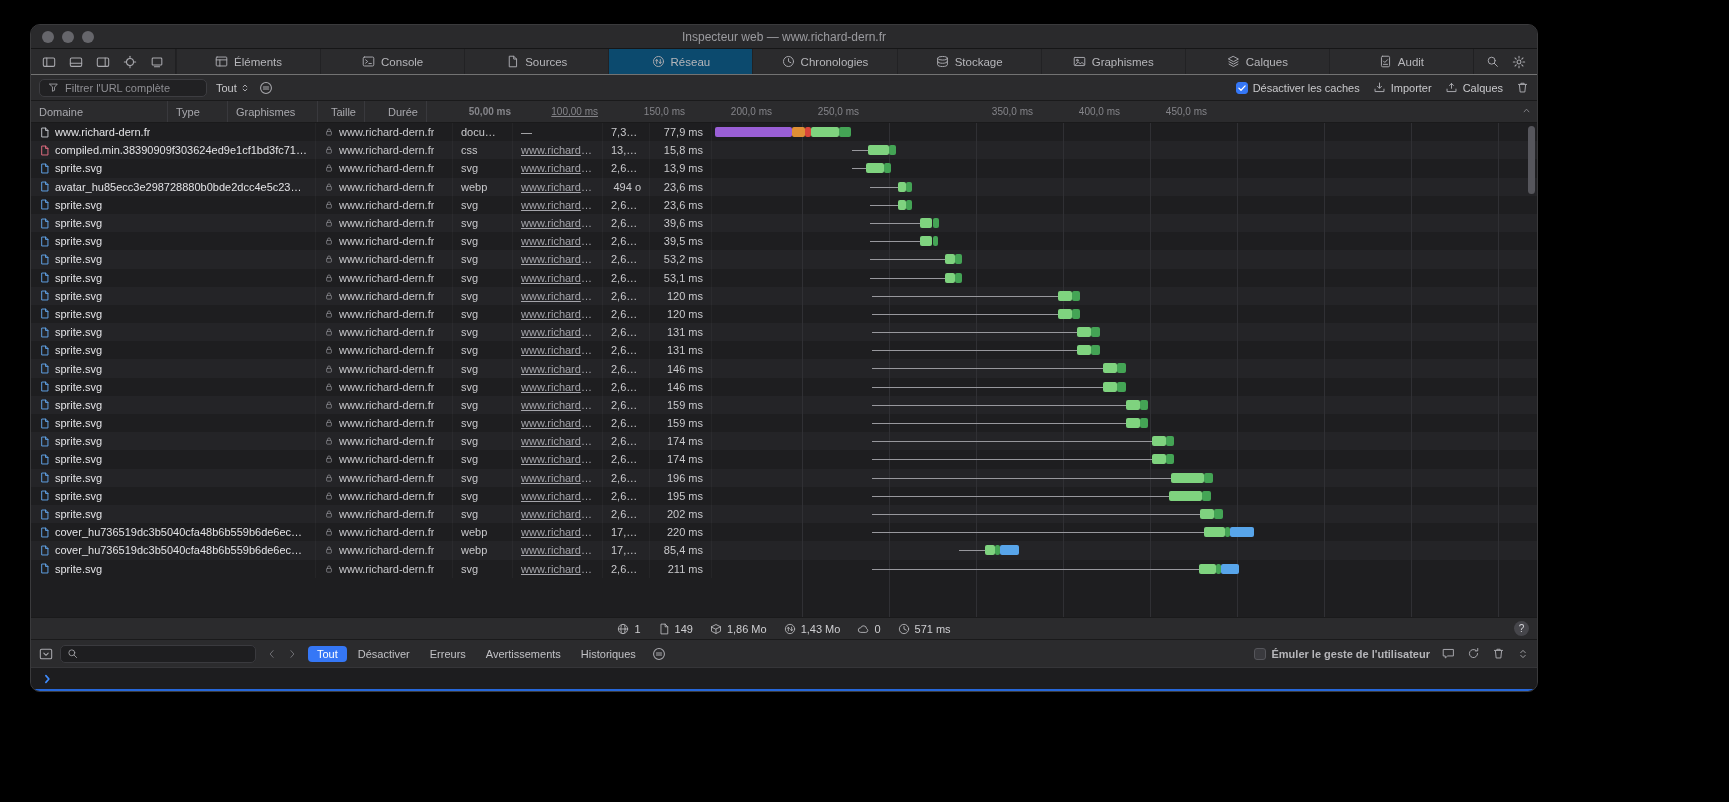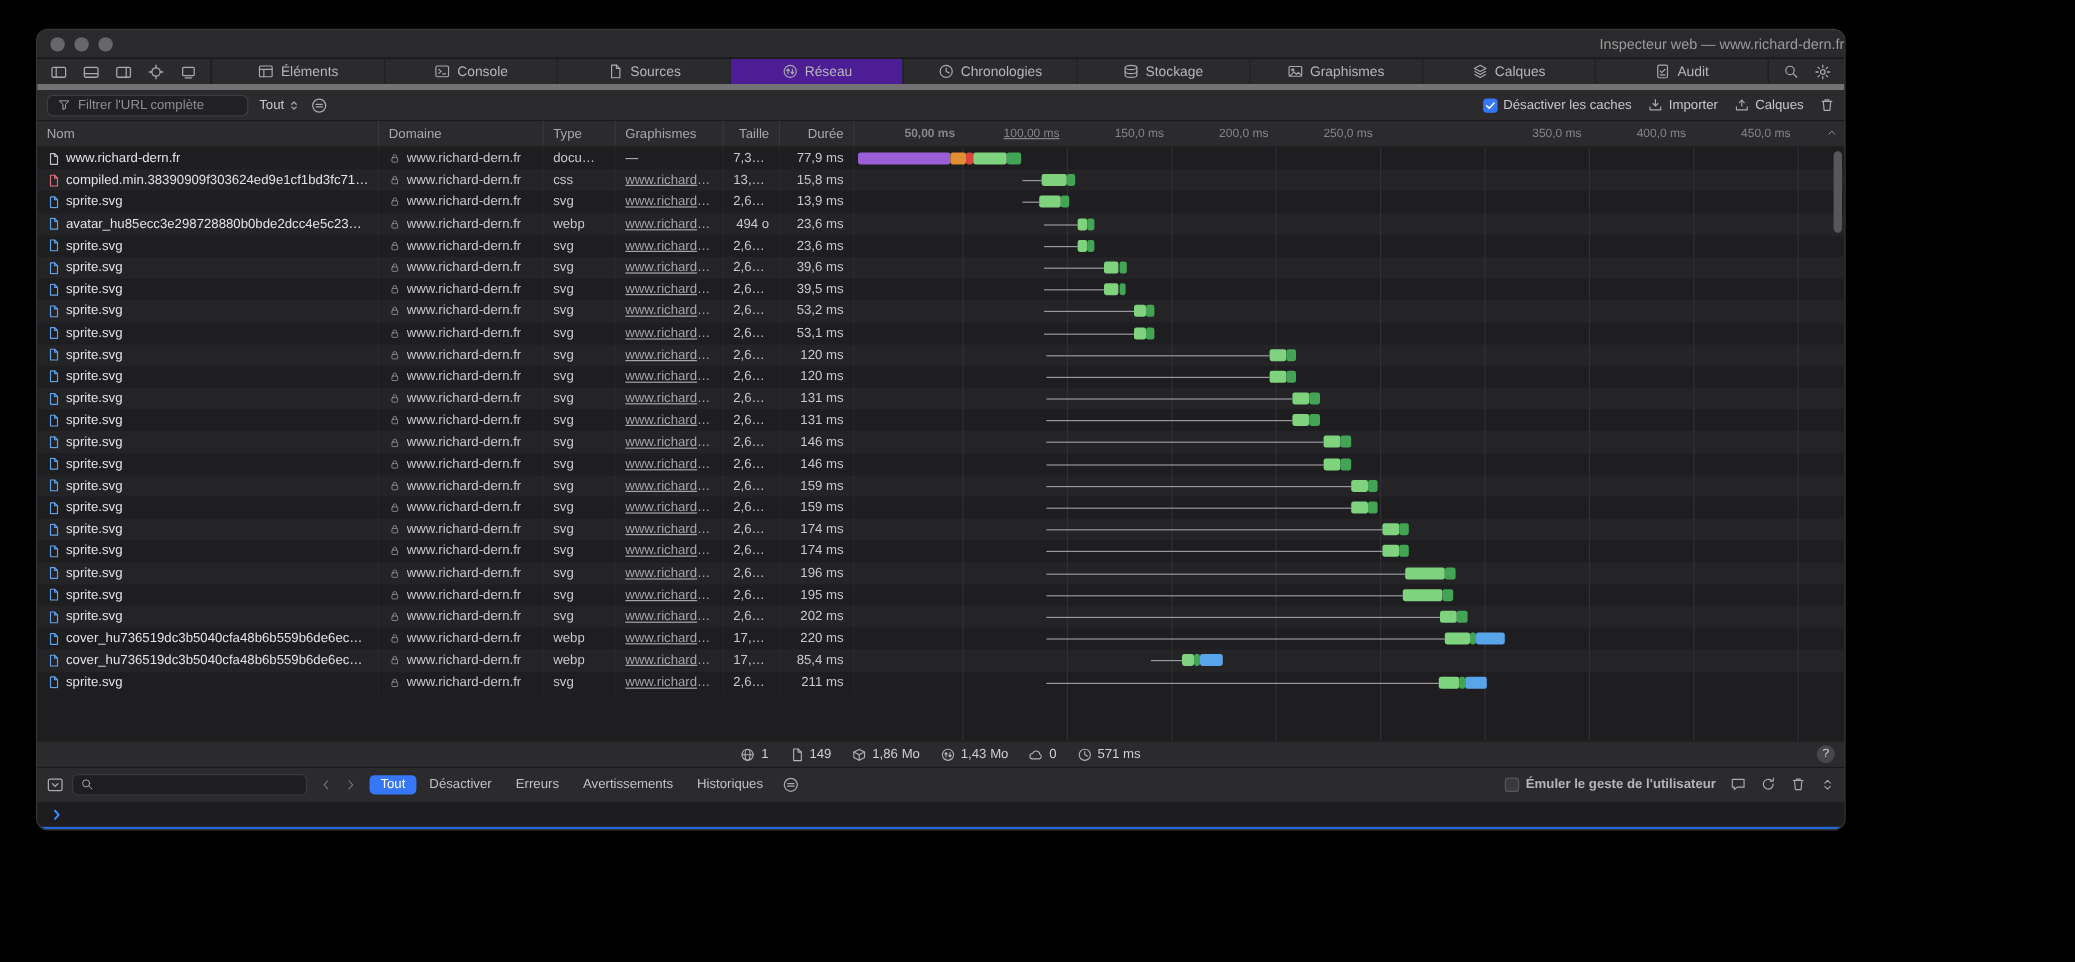--- a/index.html
+++ b/index.html
@@ -13,29 +13,29 @@
   .window {
     position:absolute; left:30px; top:24px; width:1508px; height:668px;
     background:#222224; border-radius:10px; overflow:hidden;
     border:1px solid #3a3a3c; box-shadow:0 25px 70px rgba(0,0,0,.7);
     display:flex; flex-direction:column;
   }
   
   .titlebar { flex:0 0 24px; background:#2a2a2c; border-bottom:1px solid #161617; position:relative; display:flex; align-items:center; }
   .traffic { display:flex; gap:8px; margin-left:11px; z-index:2; }
   .light { width:12px; height:12px; border-radius:50%; background:#66666b; }
-  .wtitle { position:absolute; left:0; right:0; text-align:right; color:#9b9b9f; font-size:12px; }
+  .wtitle { position:absolute; left:0; right:0; text-align:center; color:#9b9b9f; font-size:12px; }
   
-  .tabbar { flex:0 0 26px; background:#2b2b2d; border-bottom:5px solid #737373; display:flex; align-items:stretch;text-align:center; }
+  .tabbar { flex:0 0 26px; background:#2b2b2d; border-bottom:1px solid #737373; display:flex; align-items:stretch;text-align:center; }
   .tb-left,.tb-right { display:flex; align-items:center; padding:0 7px; gap:5px; }
   .tb-left { border-right:1px solid #202022; }
   .tb-right { border-left:1px solid #202022; }
   .tb-icon { width:22px; height:20px; display:flex; align-items:center; justify-content:center; color:#a9a9ae; }
   .tab { flex:1; display:flex; align-items:center; justify-content:center; gap:6px; color:#b6b6ba; border-left:1px solid #222224; font-size:11.5px; white-space:nowrap; }
-  .tab.selected { background:#4c1d95; }
+  .tab.selected { background:#0c4a6e; }
   .tab .i { display:flex; color:#a9a9ae; }
   
   .netbar { flex:0 0 26px; background:#2b2b2d; border-bottom:1px solid #1a1a1b; display:flex; align-items:center; padding:0 8px; gap:9px; }
   .filter-field { display:flex; align-items:center; gap:6px; background:#212123; border:1px solid #3d3d41; border-radius:5px; height:18px; padding:0 8px; color:#8e8e93; width:168px; }
   .scope-select { display:flex; align-items:center; gap:3px; color:#c9c9cc; }
   .net-right { margin-left:auto; display:flex; align-items:center; gap:13px; }
   .check-label { display:flex; align-items:center; gap:5px; }
   .checkbox { width:12px; height:12px; border-radius:3px; background:#3a3a3e; border:1px solid #55555a; display:inline-flex; align-items:center; justify-content:center; color:#fff; }
   .checkbox.checked { background:#3577f6; border-color:#3577f6; }
   .btn { display:flex; align-items:center; gap:5px; color:#c9c9cc; }
@@ -299,23 +299,20 @@
           <svg width="13" height="13" viewBox="0 0 16 16" fill="none" stroke="currentColor" stroke-width="1.2" stroke-linecap="round" stroke-linejoin="round">
             <path d="M3 4.2 h10"></path>
             <path d="M6 4 V2.8 h4 V4"></path>
             <path d="M4.2 4.5 l.9 9 h5.8 l.9 -9"></path>
           </svg>
         </span>
     </div>
   </div>
 
   <div class="thead" id="thead">
-      <div class="th w-name">
-        <span>Nom</span>
-      </div>
       <div class="th w-domain">
         <span>Domaine</span>
       </div>
       <div class="th w-type">
         <span>Type</span>
       </div>
       <div class="th w-init">
         <span>Graphismes</span>
       </div>
       <div class="th w-size right">

